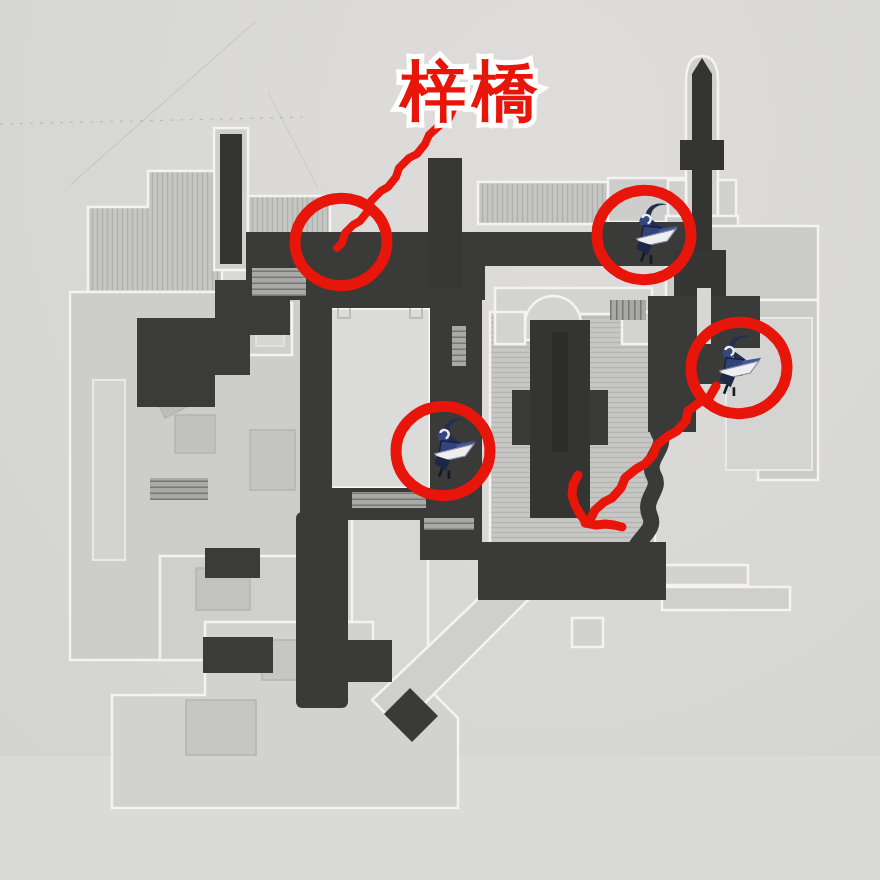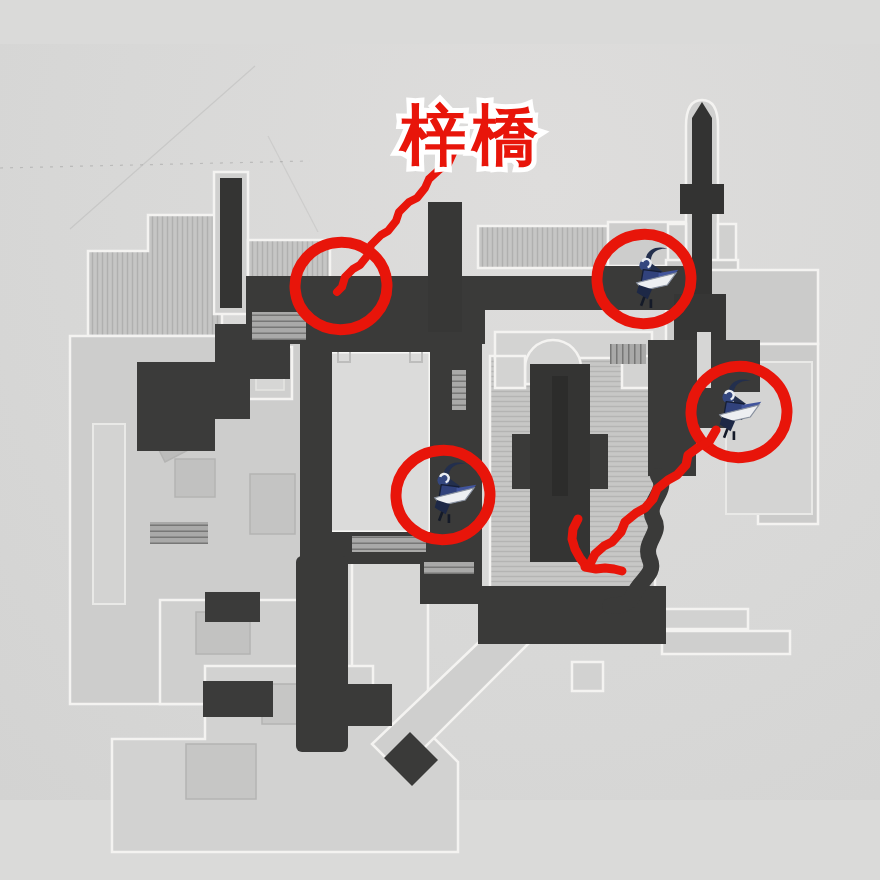--- a/index.html
+++ b/index.html
@@ -4,21 +4,20 @@
 <style>
   html,body{margin:0;padding:0;}
   body{
     width:880px;height:880px;overflow:hidden;
     font-family:"DejaVu Sans","Liberation Sans",sans-serif;
     background:#dadad9;
   }
   .stage{
     position:relative;width:880px;height:756px;
     background:radial-gradient(ellipse at 62% 18%, #dedddc 0%, #d8d8d7 55%, #d3d3d2 100%);
-    margin-top:44px;
   }
   .stage svg{position:absolute;left:0;top:0;}
   .map-label{
     font-family:"DejaVu Sans","Liberation Sans",sans-serif;
     font-weight:bold;
     paint-order:stroke fill;
     text-anchor:middle;
   }
 </style>
 </head>

